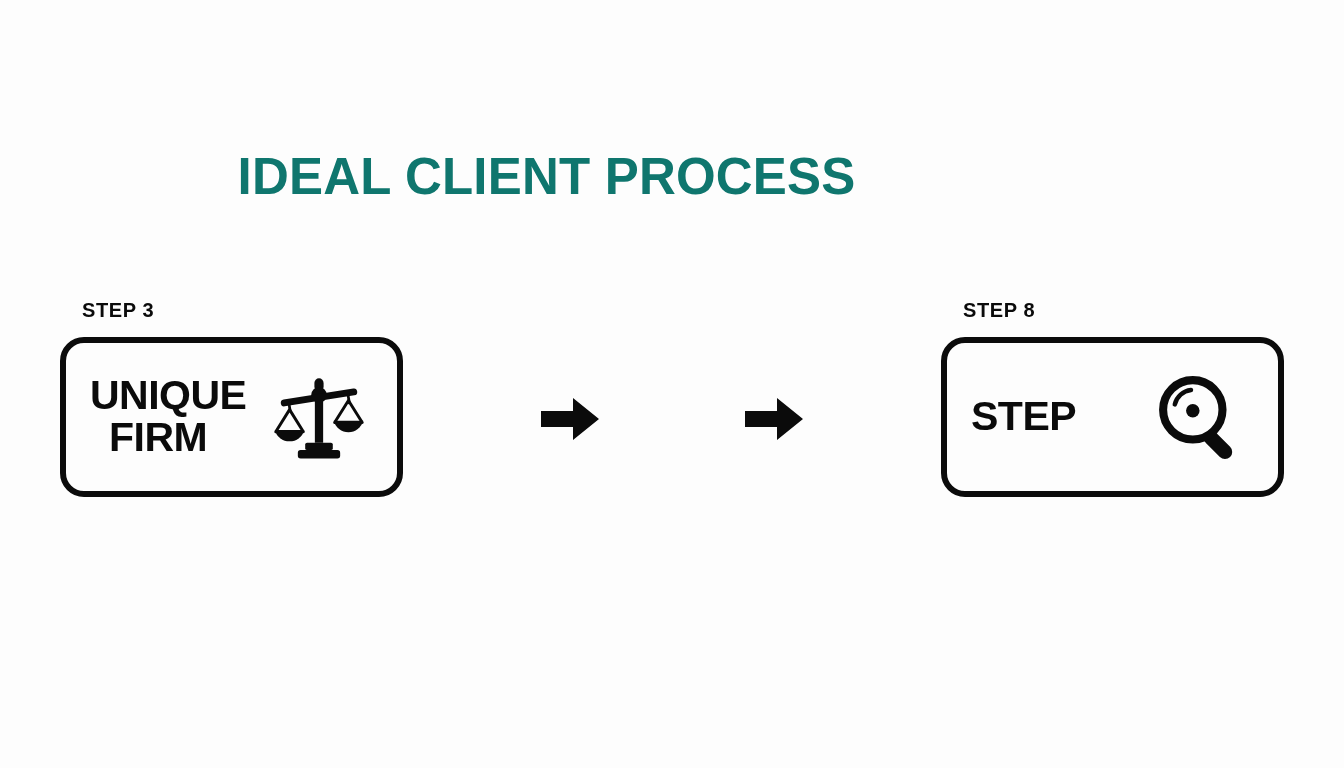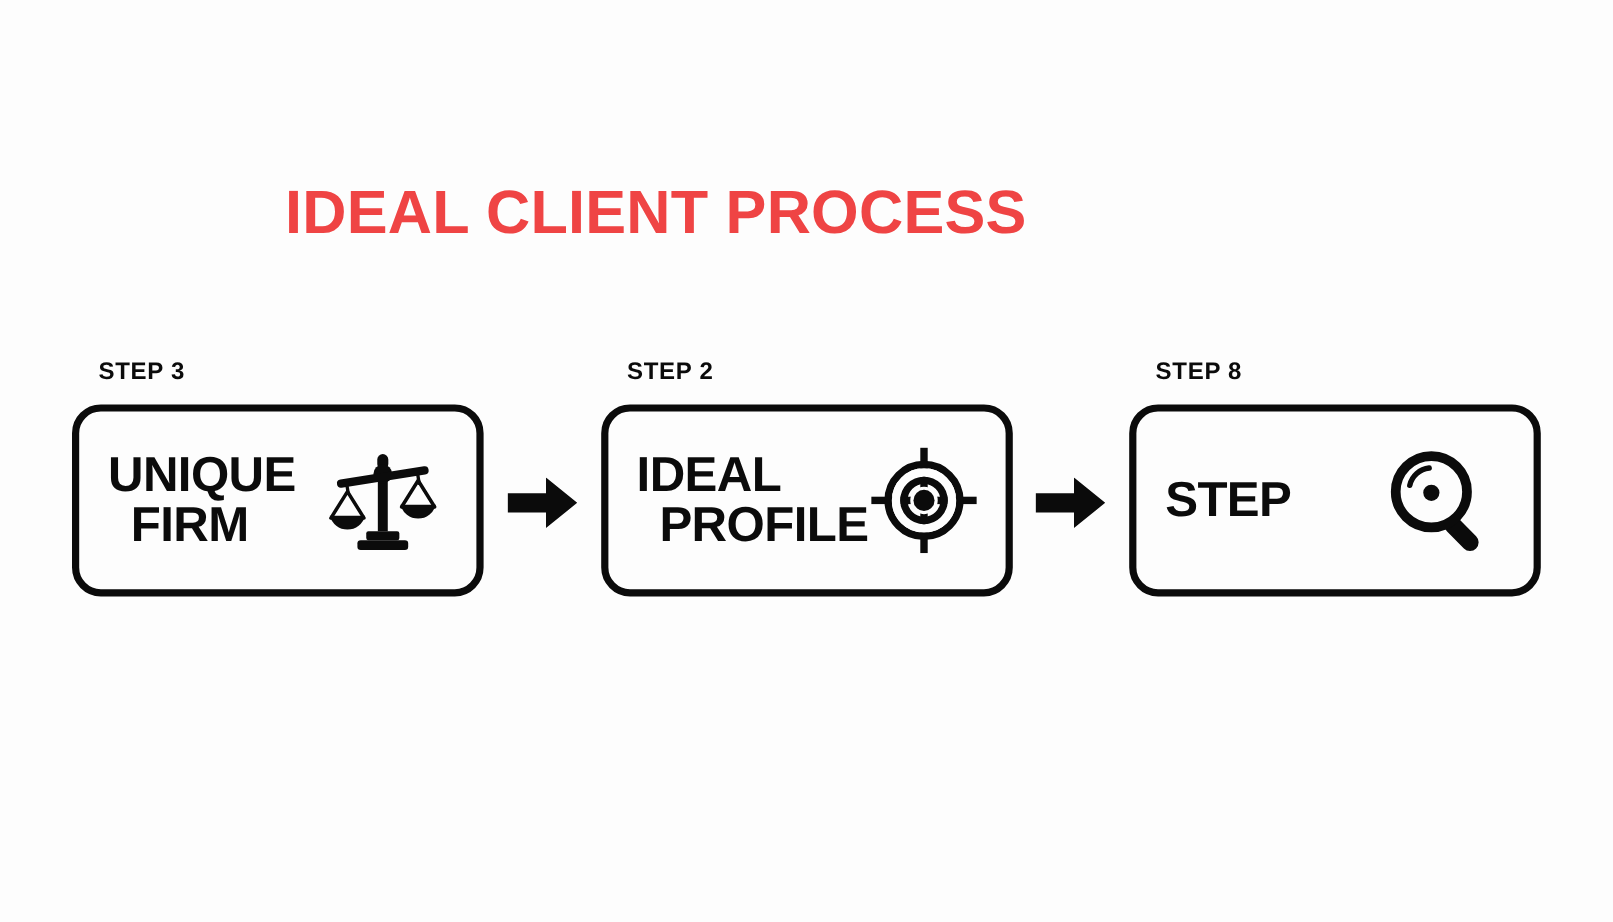--- a/index.html
+++ b/index.html
@@ -17,21 +17,21 @@
   }
 
   
   .title {
     position:absolute;
     top:150px; left:0; width:1093px;
     text-align:center;
     font-size:51px;
     font-weight:900;
     letter-spacing:0.2px;
-    color:#ef4444;
+    color:#0f766e;
     line-height:1.05;
     white-space:nowrap;
   }
 
   
   .flow {
     position:absolute;
     top:300px; left:60px;
     width:1224px; height:200px;
     display:flex;
@@ -147,48 +147,20 @@
         </div>
       </div>
     </div>
 
     <div class="arrow">
       <svg width="58" height="42" viewBox="0 0 58 42" aria-hidden="true">
         <path d="M0 13 H32 V0 L58 21 L32 42 V29 H0 Z" fill="#0b0b0b"></path>
       </svg>
     </div>
 
-    <div class="step">
-      <div class="step-label">STEP 2</div>
-
-      <div class="card">
-        <div class="card-text">
-          <span class="l1">IDEAL</span>
-          <span class="l2">PROFILE</span>
-        </div>
-
-        <div class="card-icon">
-          <svg width="88" height="88" viewBox="0 0 100 100" aria-hidden="true">
-
-            <rect x="46.5" y="0" width="7" height="100" fill="#0b0b0b"></rect>
-            <rect x="0" y="46.5" width="100" height="7" fill="#0b0b0b"></rect>
-
-            <circle cx="50" cy="50" r="34" fill="none" stroke="#0b0b0b" stroke-width="7"></circle>
-
-            <circle cx="50" cy="50" r="26.5" fill="none" stroke="#fdfdfd" stroke-width="8"></circle>
-
-            <circle cx="50" cy="50" r="19" fill="none" stroke="#0b0b0b" stroke-width="7"></circle>
-
-            <circle cx="50" cy="50" r="13" fill="#fdfdfd"></circle>
-
-            <circle cx="50" cy="50" r="10" fill="#0b0b0b"></circle>
-          </svg>
-        </div>
-      </div>
-    </div>
 
     <div class="arrow">
       <svg width="58" height="42" viewBox="0 0 58 42" aria-hidden="true">
         <path d="M0 13 H32 V0 L58 21 L32 42 V29 H0 Z" fill="#0b0b0b"></path>
       </svg>
     </div>
 
     <div class="step">
       <div class="step-label">STEP 8</div>
 

